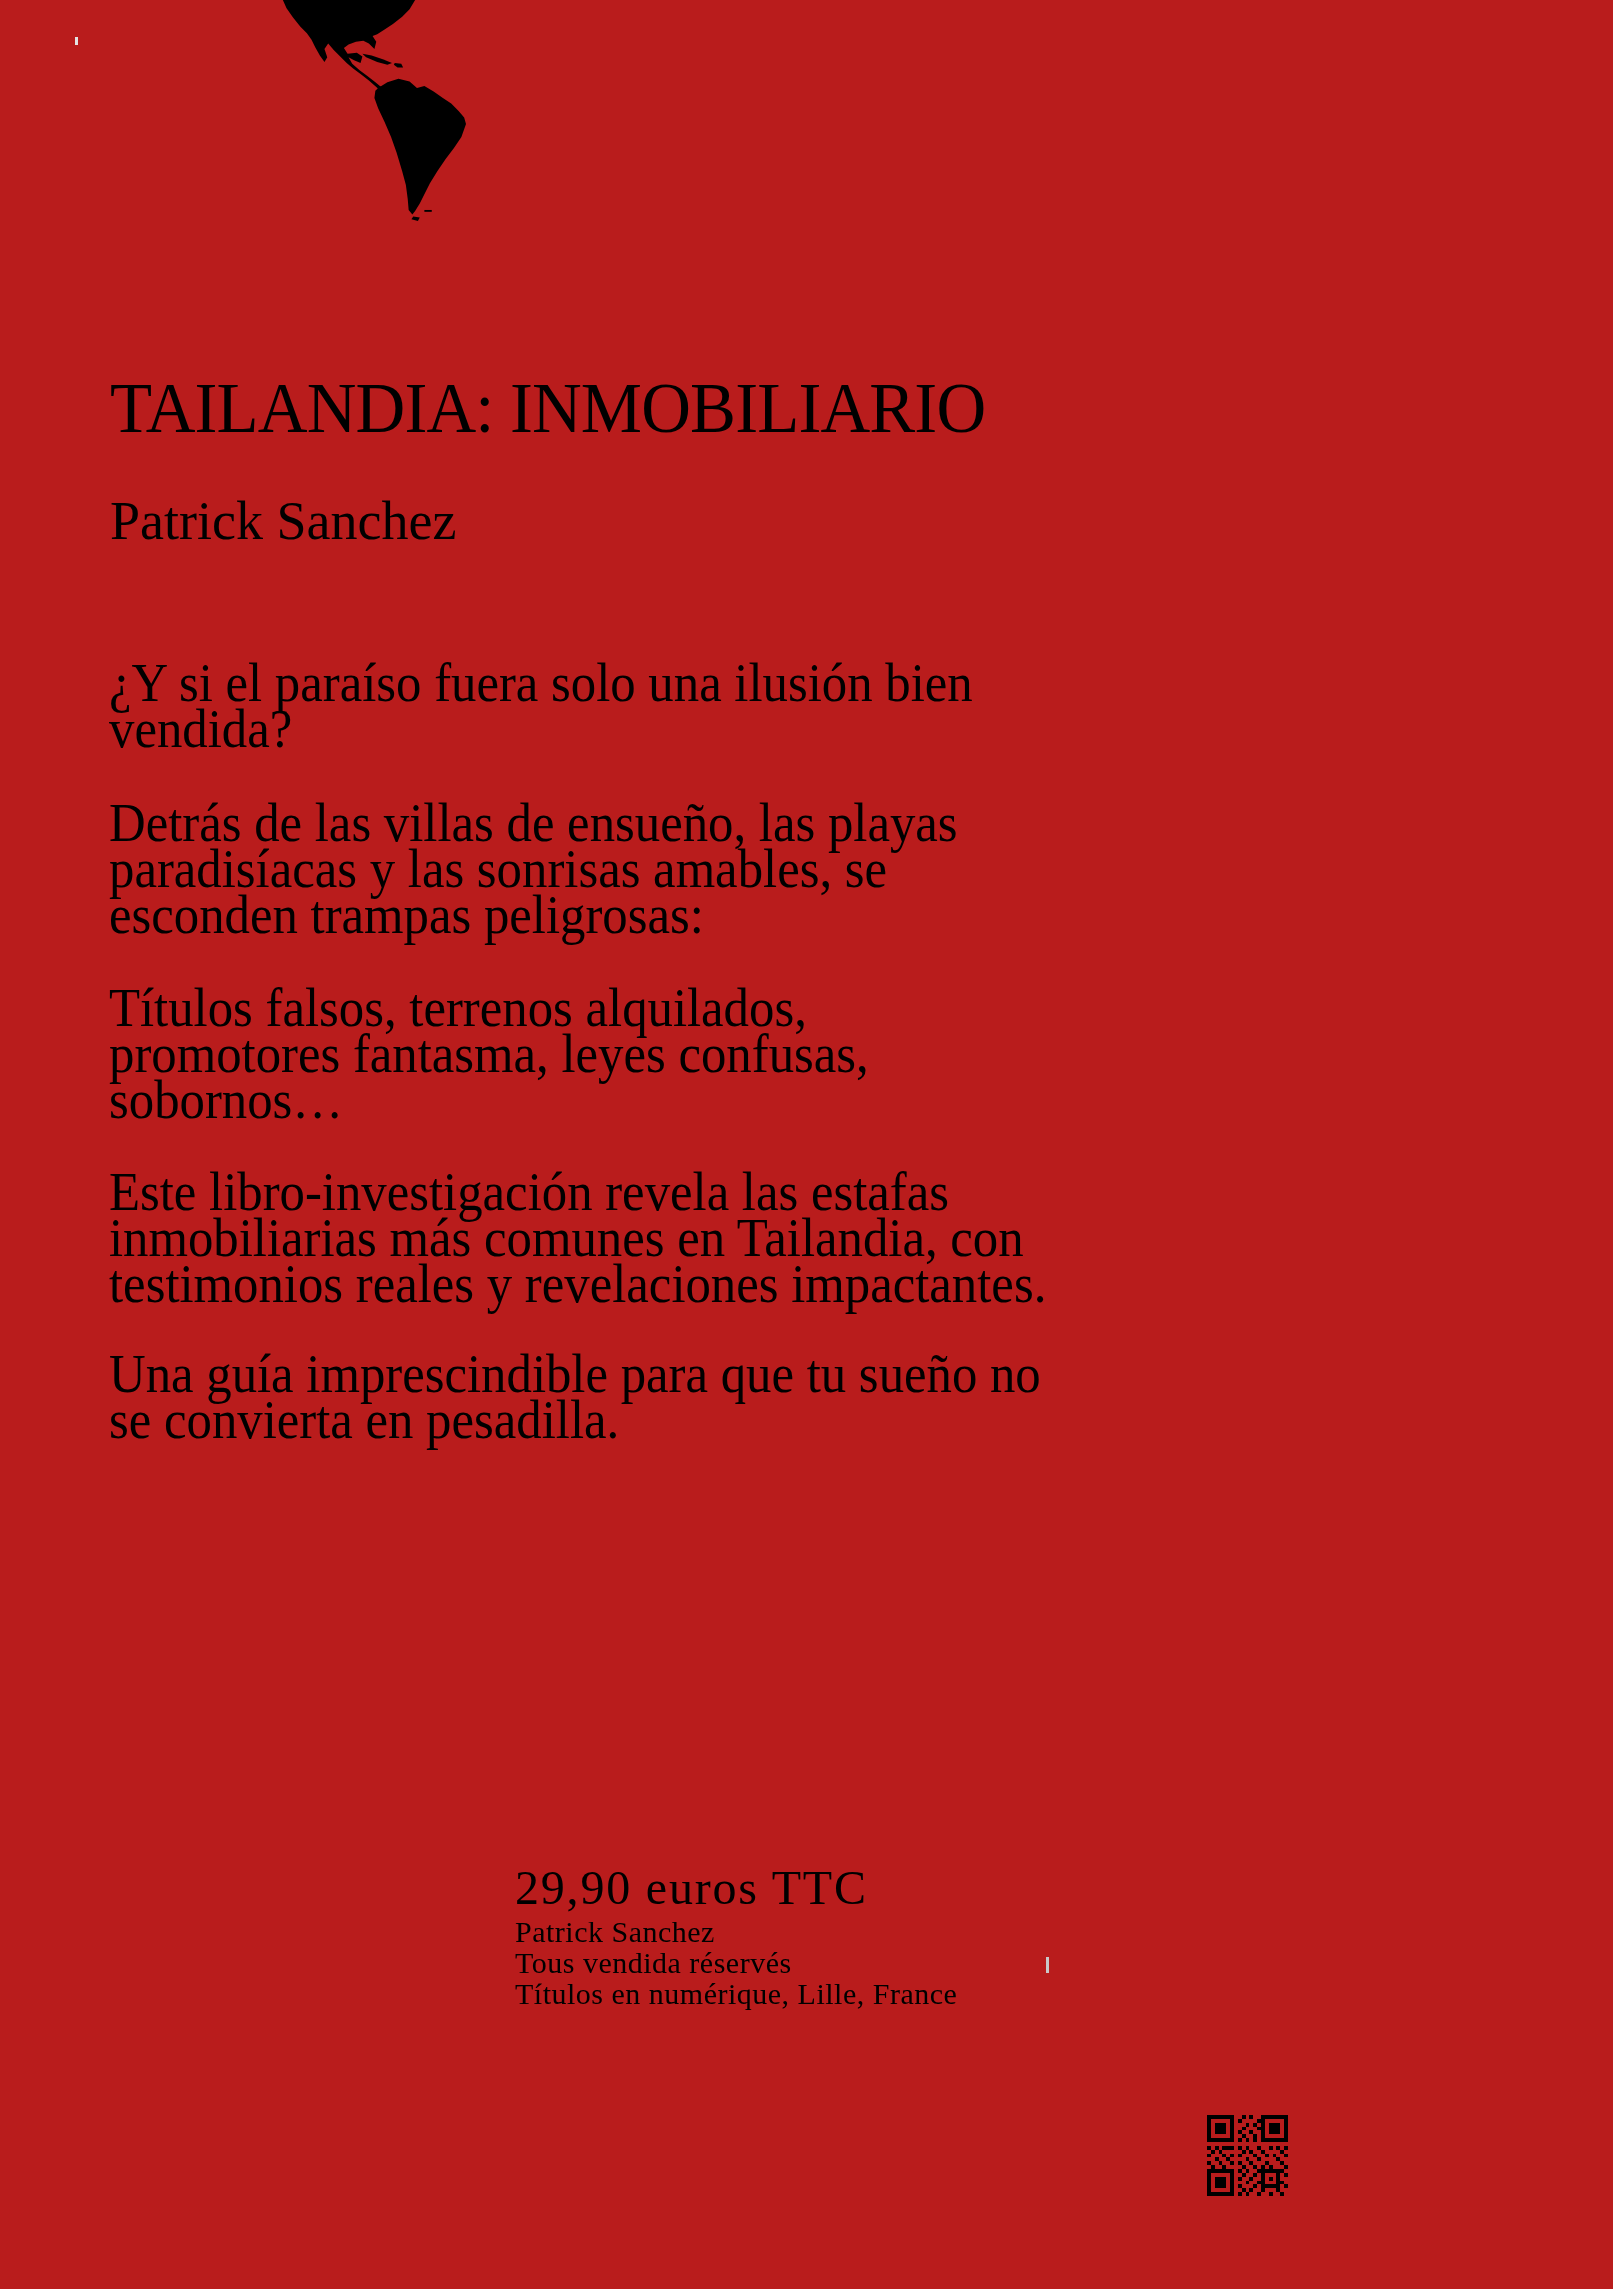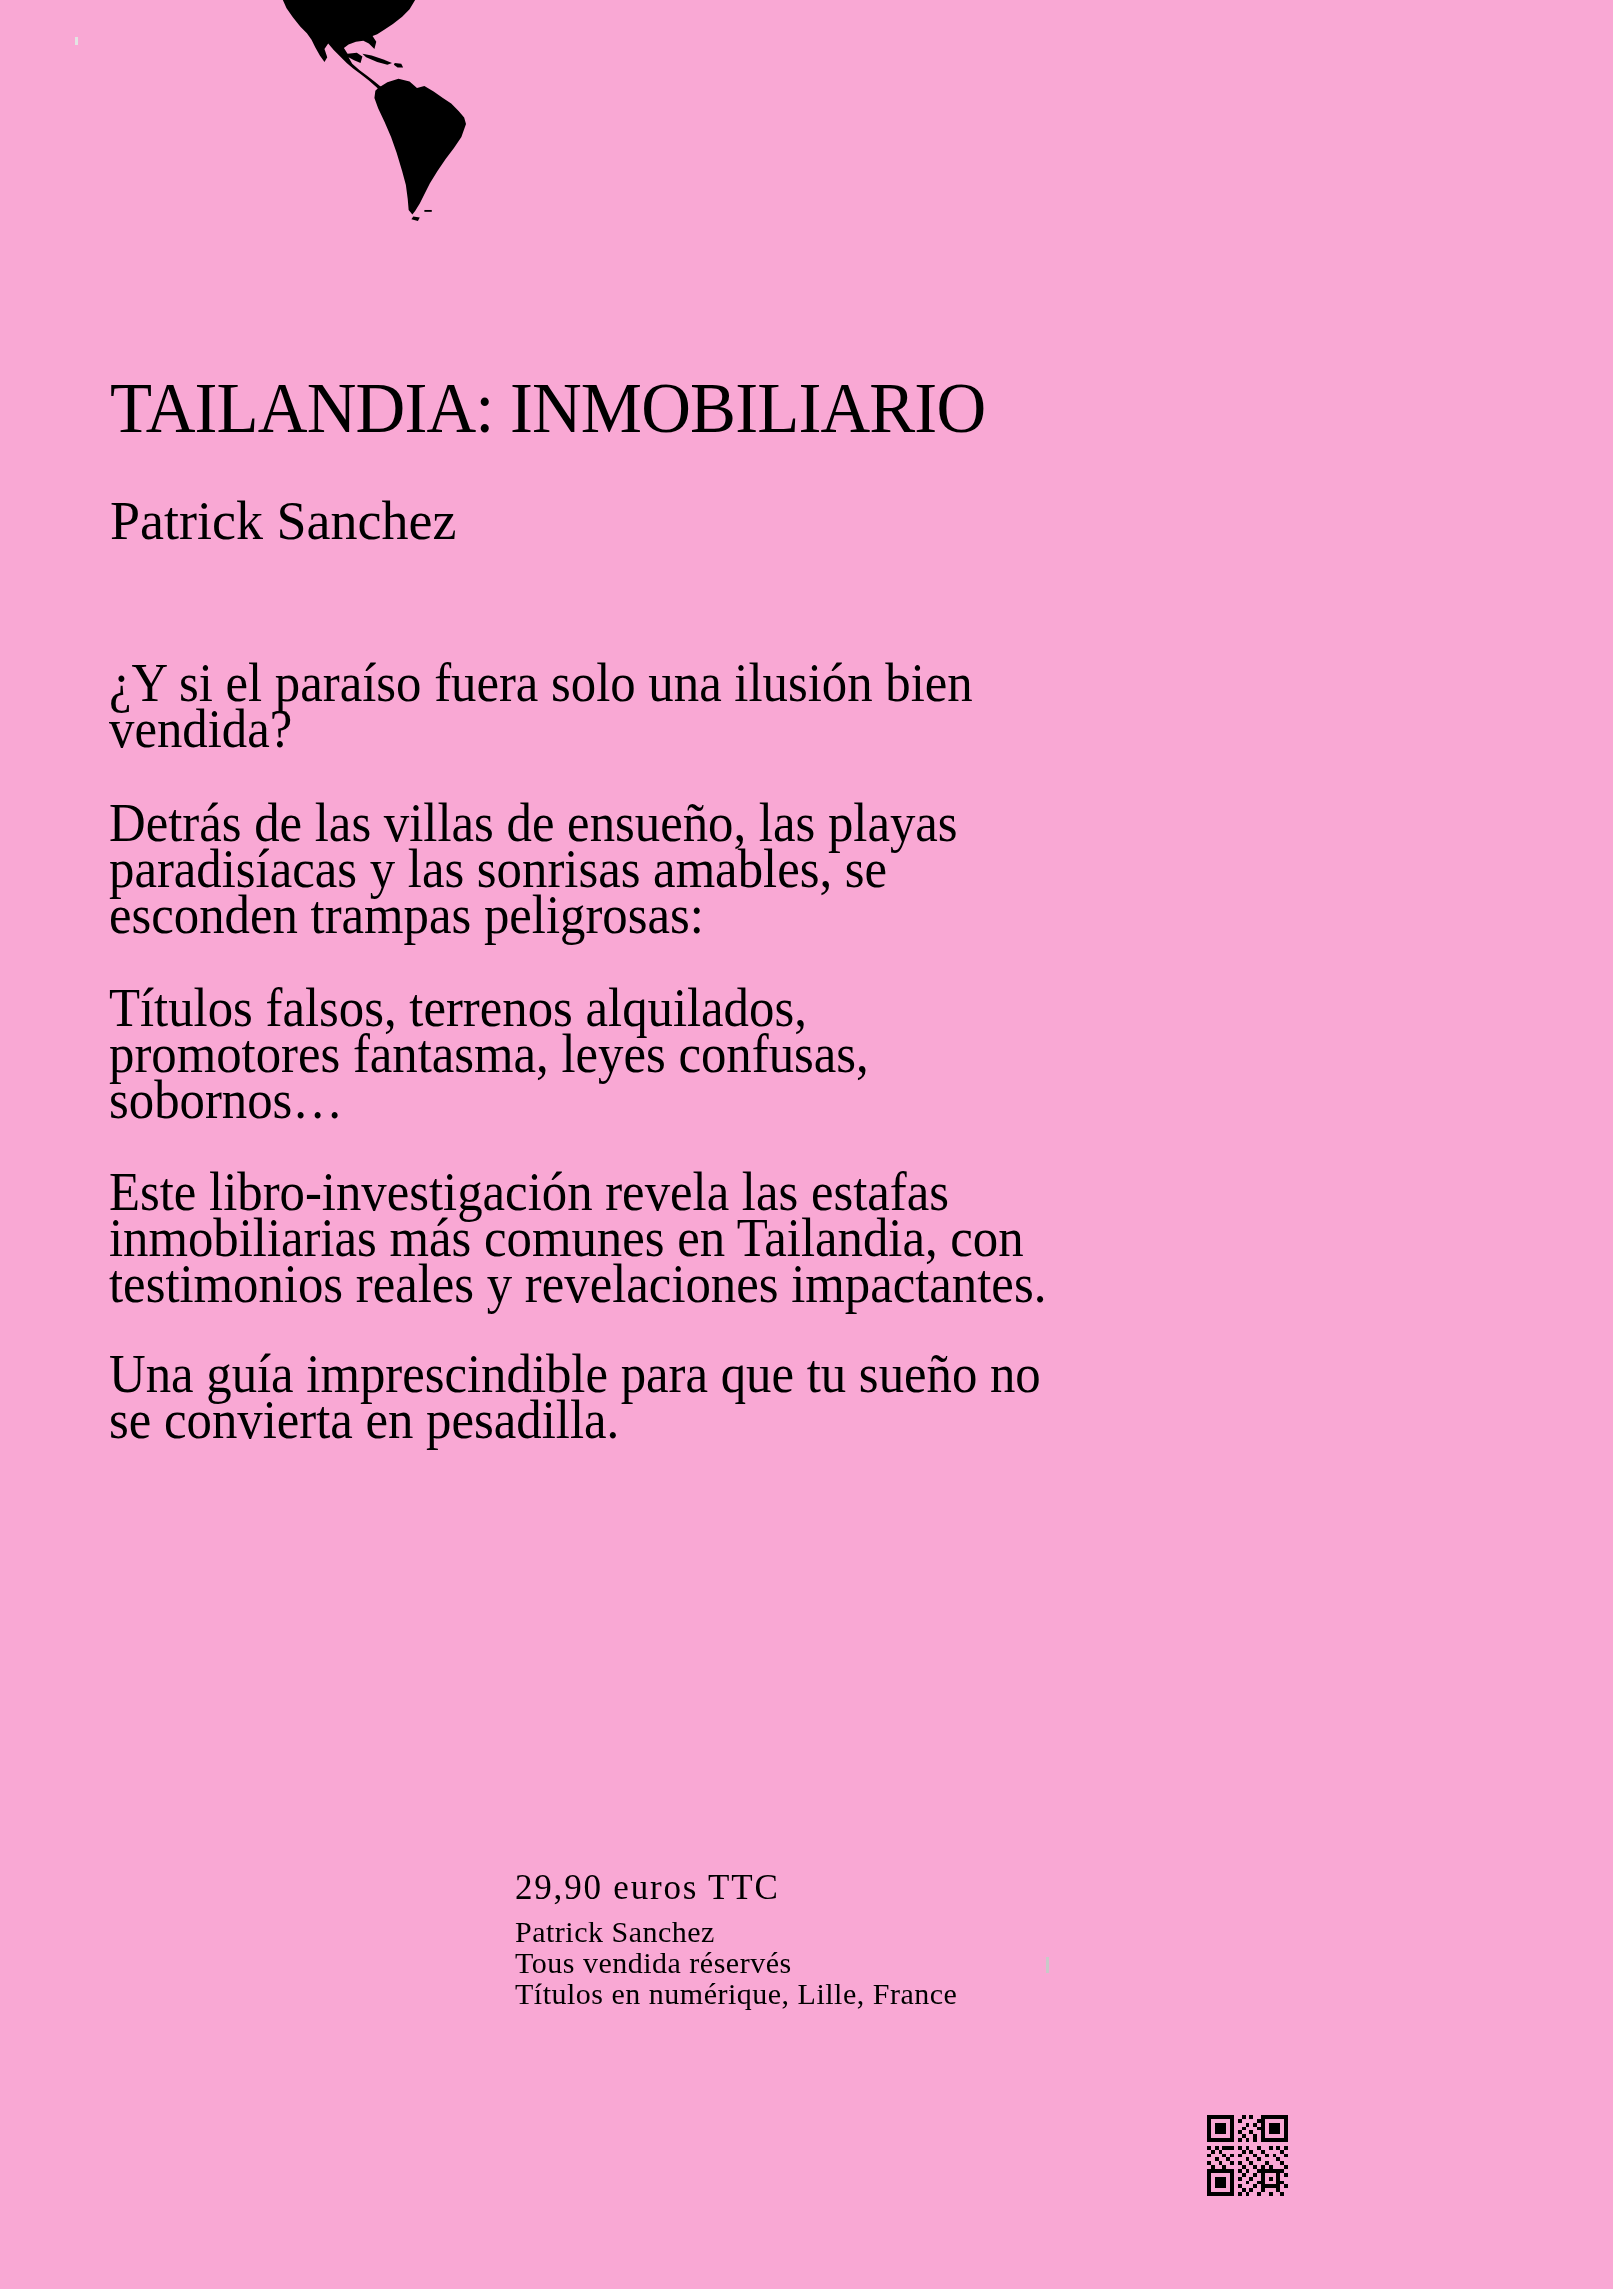--- a/index.html
+++ b/index.html
@@ -1,21 +1,21 @@
 <!DOCTYPE html>
 <html style="font-size:14.8px"><head>
 <meta charset="utf-8">
 <style>
   html, body { margin: 0; padding: 0; background: #888; }
   .page {
     position: relative;
     width: 1613px;
     height: 2290px;
     margin: 0 auto;
-    background: #f9a8d4;
+    background: #b91c1c;
     overflow: hidden;
     font-family: "Liberation Serif", "DejaVu Serif", serif;
     color: #000000;
   }
   .abs { position: absolute; }
 
   
   .map { left: 281px; top: 0; width: 185px; height: 222px; }
 
   
@@ -41,21 +41,21 @@
   .para .line { display: block; white-space: nowrap; }
   .p1 { top: 660px; }
   .p2 { top: 800px; }
   .p3 { top: 985px; }
   .p4 { top: 1169px; }
   .p5 { top: 1351px; }
 
   
   .price {
     left: 515px; top: 1867px;
-    font-size: 35px; line-height: 42px;
+    font-size: 48px; line-height: 42px;
     letter-spacing: 1.8px;
     white-space: nowrap;
   }
   .imprint {
     left: 515px; top: 1916px;
     font-size: 30px; line-height: 31px;
     letter-spacing: 0.5px;
   }
   .imprint .line { display: block; white-space: nowrap; }
 

